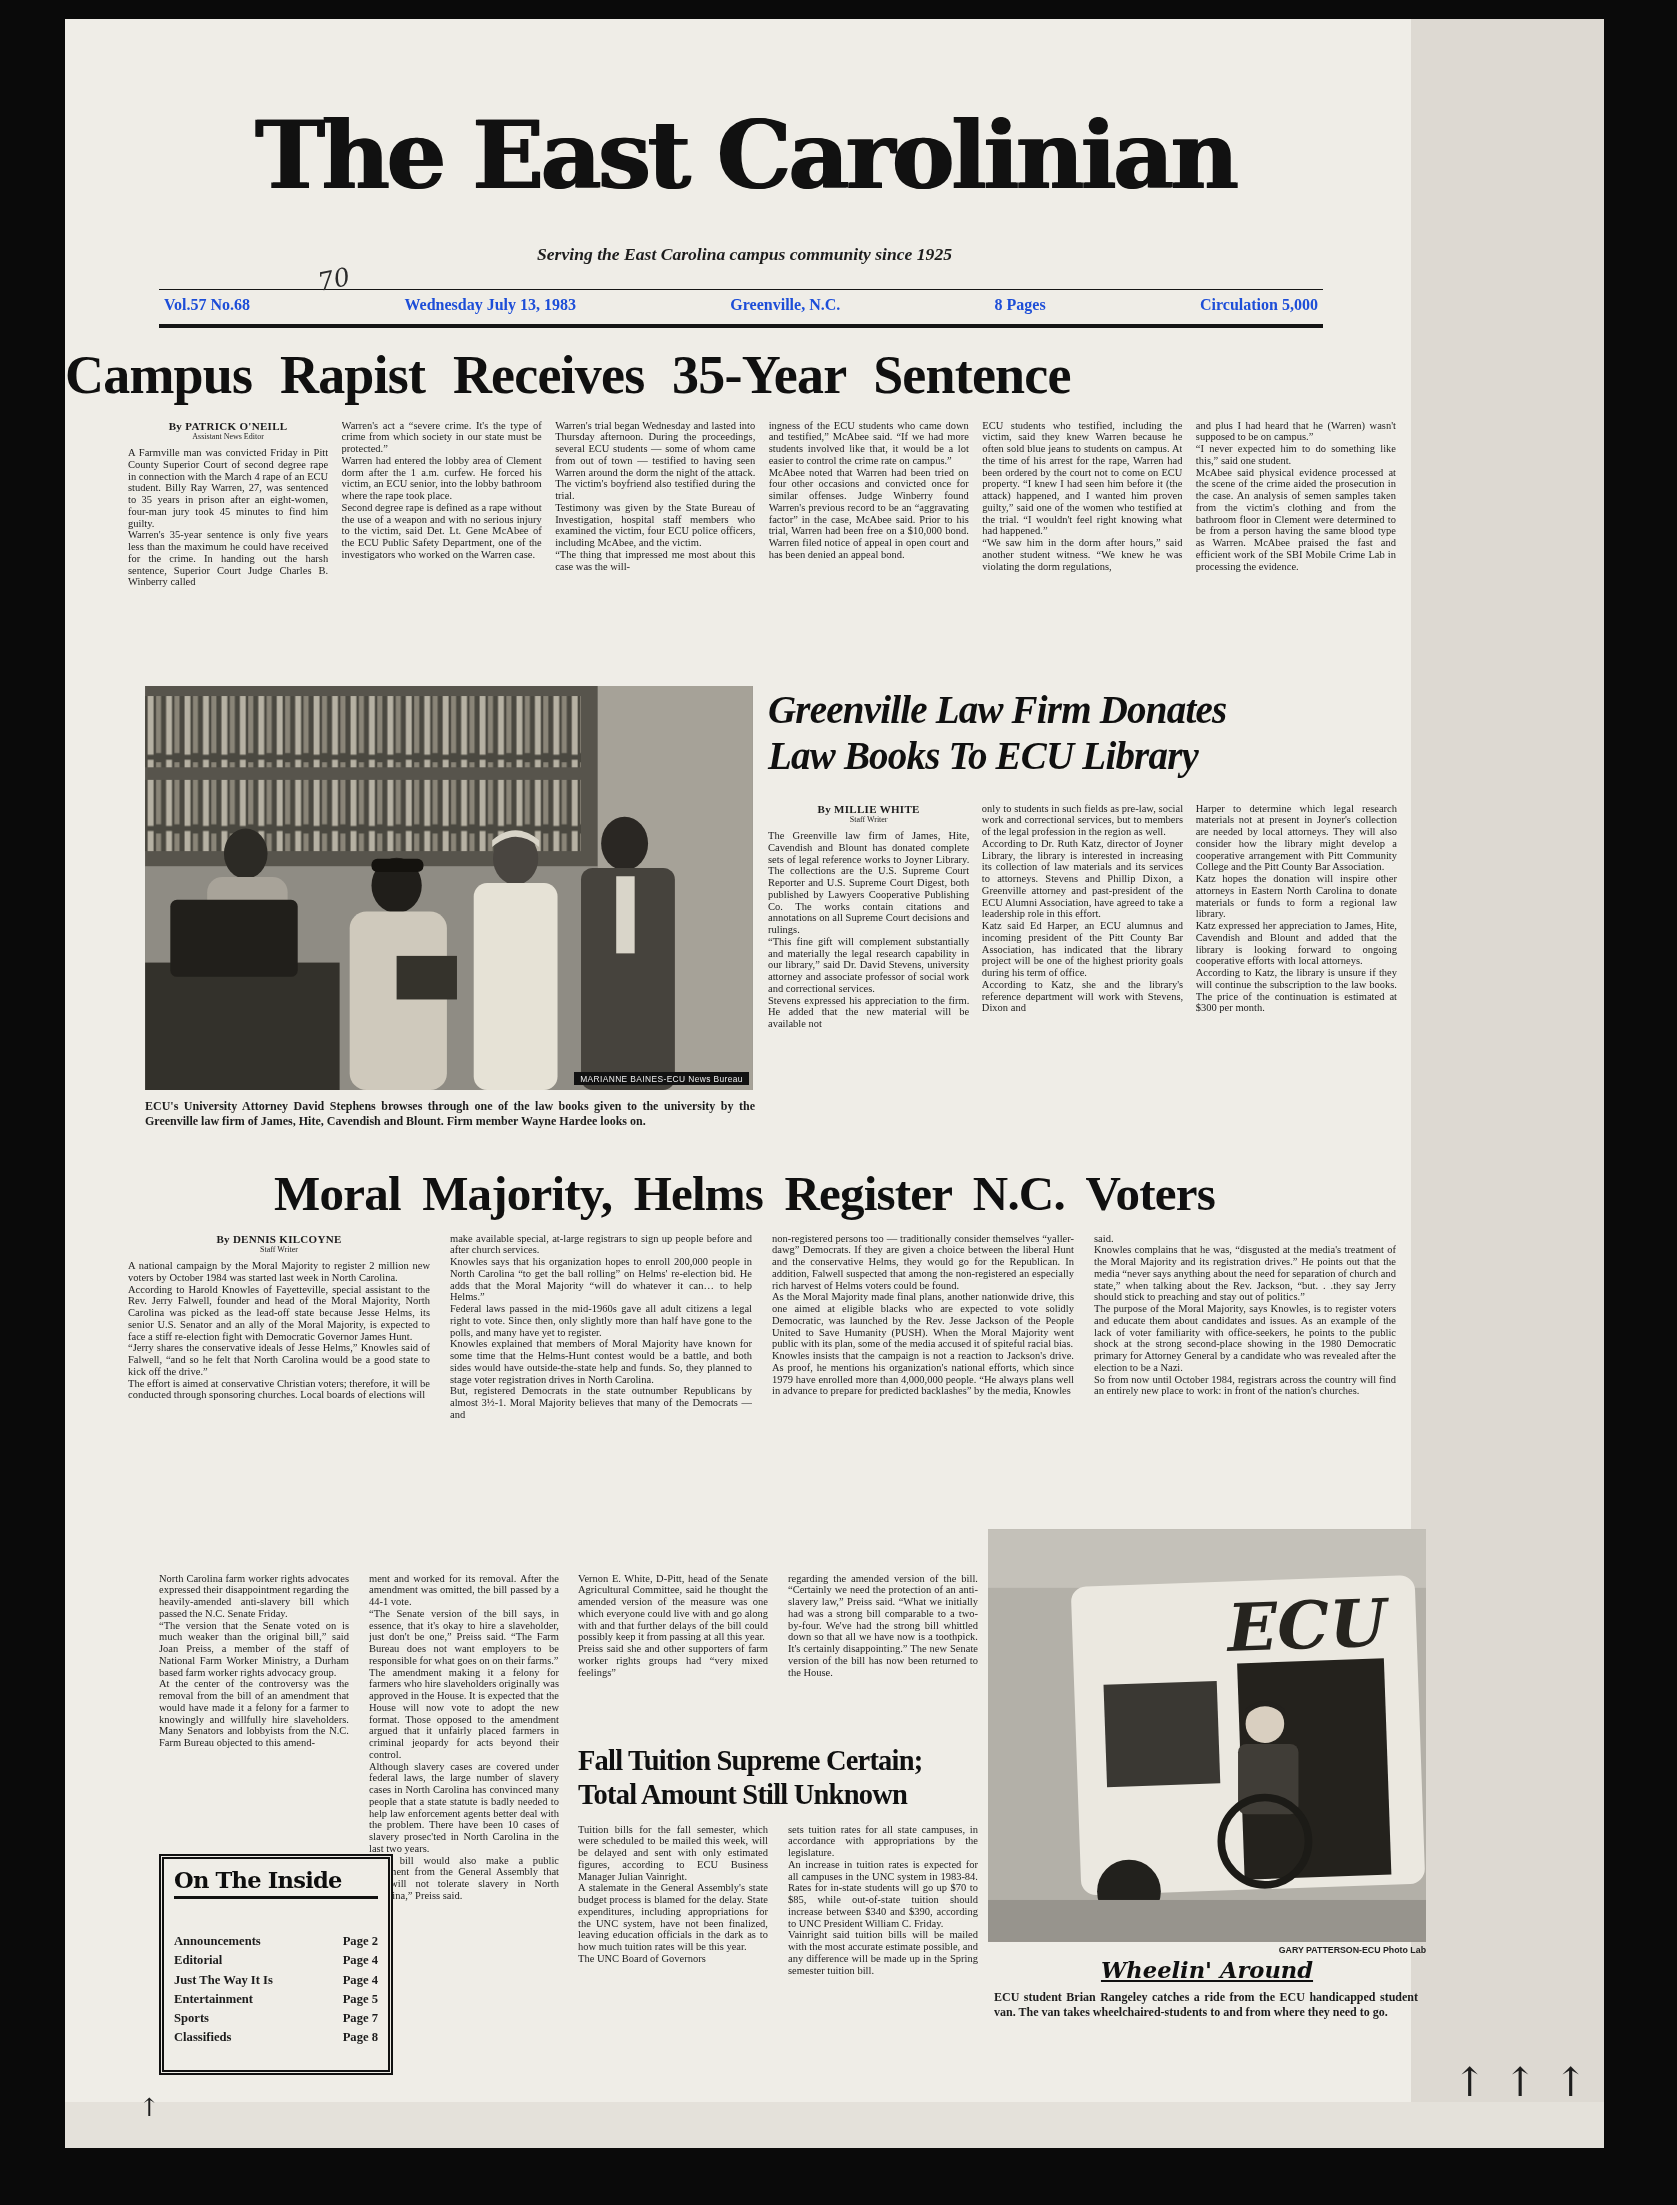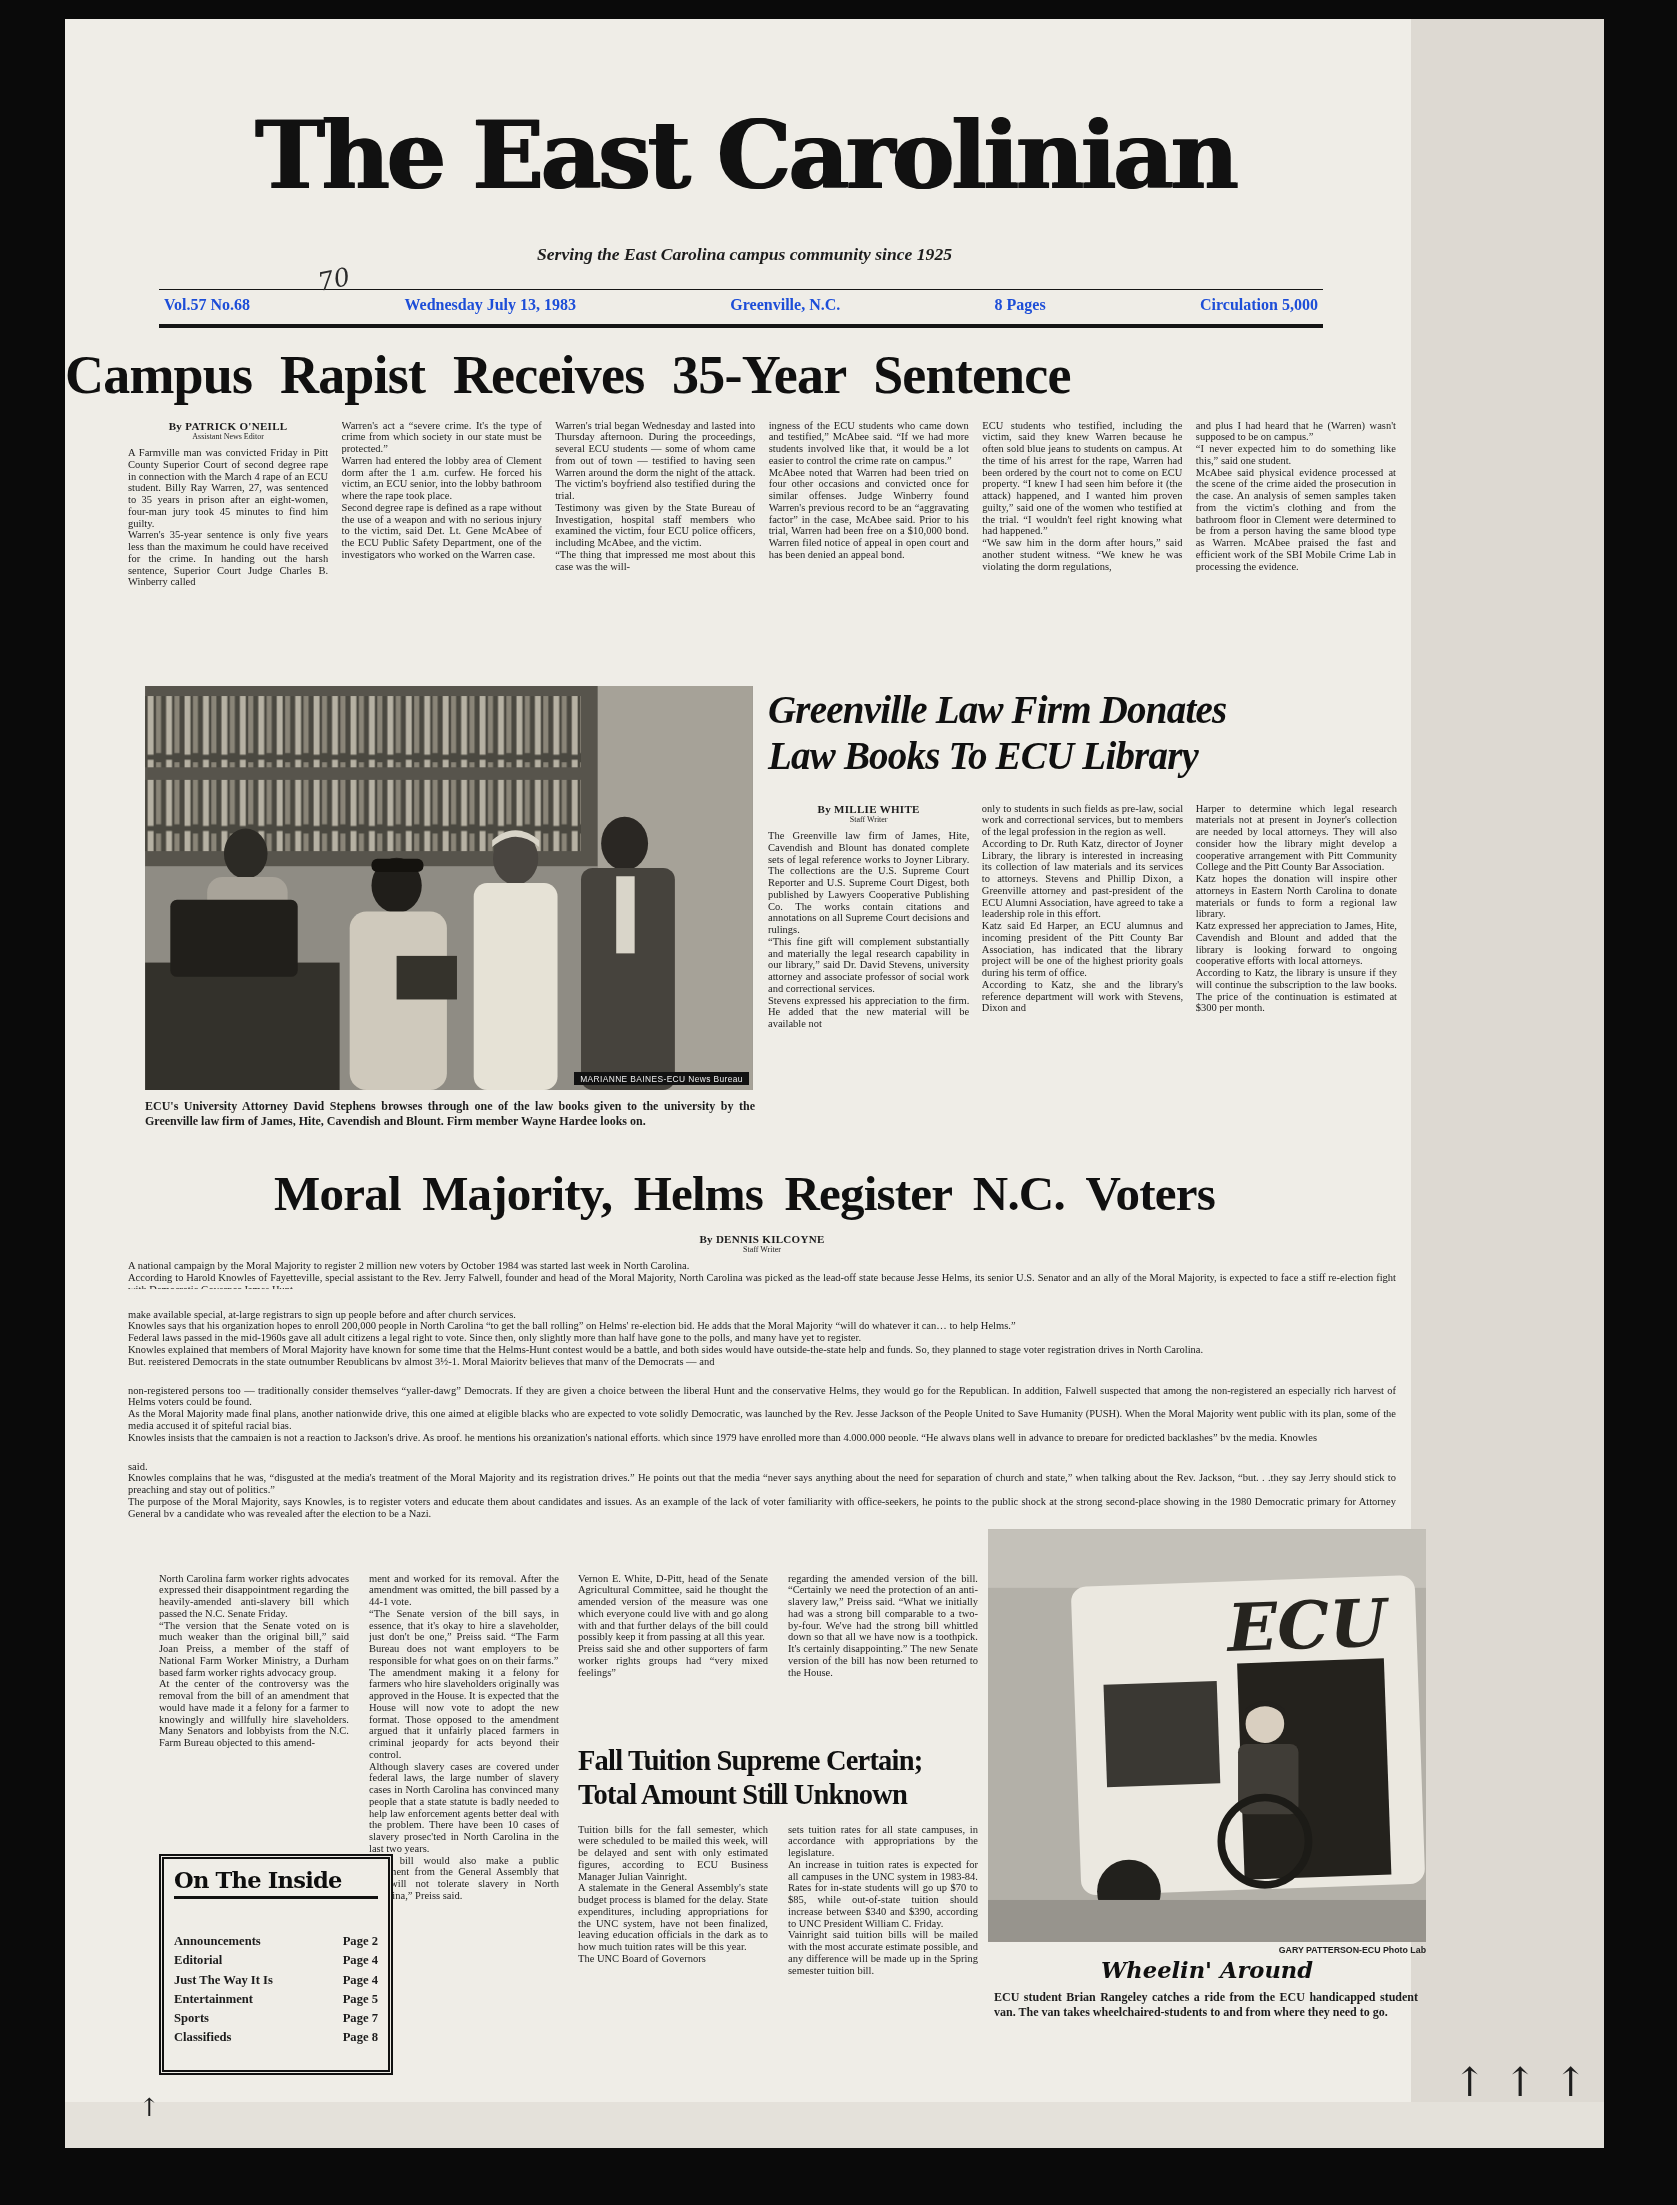--- a/index.html
+++ b/index.html
@@ -34,33 +34,33 @@
   .cols { position:absolute; display:flex; }
   .cols .col { flex:1 1 0; overflow:hidden; }
   .colblock { position:absolute; overflow:hidden; }
   .coltext { white-space:pre-line; text-align:justify; font-size:10.5px; line-height:1.12; color:#1b1b1b; }
   .byline { text-align:center; margin-bottom:5.9px; }
   .byline .by { font-weight:bold; font-size:11px; letter-spacing:0.3px; }
   .byline .bt { font-size:8px; margin-top:0.8px; }
 
   #story1-cols { left:63px; top:401px; width:1268px; height:278px; gap:13.4px; }
   #story2-cols { left:703px; top:784px; width:629px; height:356px; gap:12.6px; }
-  #story3-cols { left:63px; top:1214px; width:1268px; height:284px; gap:20px;flex-direction:column; }
+  #story3-cols { left:63px; top:1214px; width:1268px; height:284px; gap:20px; }
 
   .photo { position:absolute; background:#8f8c84; overflow:hidden; }
   #photo1 { left:80px; top:667px; width:608px; height:404px; }
   #photo2 { left:923px; top:1510px; width:438px; height:413px; }
   .photo-credit { position:absolute; right:4.2px; bottom:4.2px; background:#121212; color:#efefef;
     font-family:"Liberation Sans", sans-serif; font-size:8.4px; padding:1.7px 5.9px; letter-spacing:0.4px; }
   #photo1-caption { position:absolute; left:80px; top:1080px; width:610px; font-weight:bold; font-size:12px;
     line-height:1.25; text-align:justify; }
   #photo2-credit { position:absolute; left:923px; top:1926px; width:438px; text-align:right;
     font-family:"Liberation Sans", sans-serif; font-weight:bold; font-size:8.8px; color:#222; }
   #photo2-captitle { position:absolute; left:923px; top:1938px; width:438px; text-align:center;
-    font-family:"DejaVu Serif", serif; font-style:italic; font-weight:bold; font-size:22.6px; color:#101010; }
+    font-family:"DejaVu Serif", serif; font-style:italic; font-weight:bold; font-size:22.6px; color:#101010;text-decoration:underline; }
   #photo2-caption { position:absolute; left:929px; top:1971px; width:424px; font-weight:bold; font-size:12px;
     line-height:1.25; text-align:justify; }
 
   #inside-box { position:absolute; left:94px; top:1835px; width:234px; height:221px;
     border:5.9px double #111; background:#efede7; padding:8.4px 10px; }
   #inside-title { font-family:"DejaVu Serif", serif; font-weight:bold; font-size:22.6px; letter-spacing:-0.8px;
     border-bottom:3.4px solid #111; padding-bottom:3.4px; color:#0e0e0e; }
   #inside-items { margin-top:35px; }
   .inside-item { display:flex; justify-content:space-between; font-weight:bold; font-size:12.6px; margin:4.2px 0; }
 </style>

